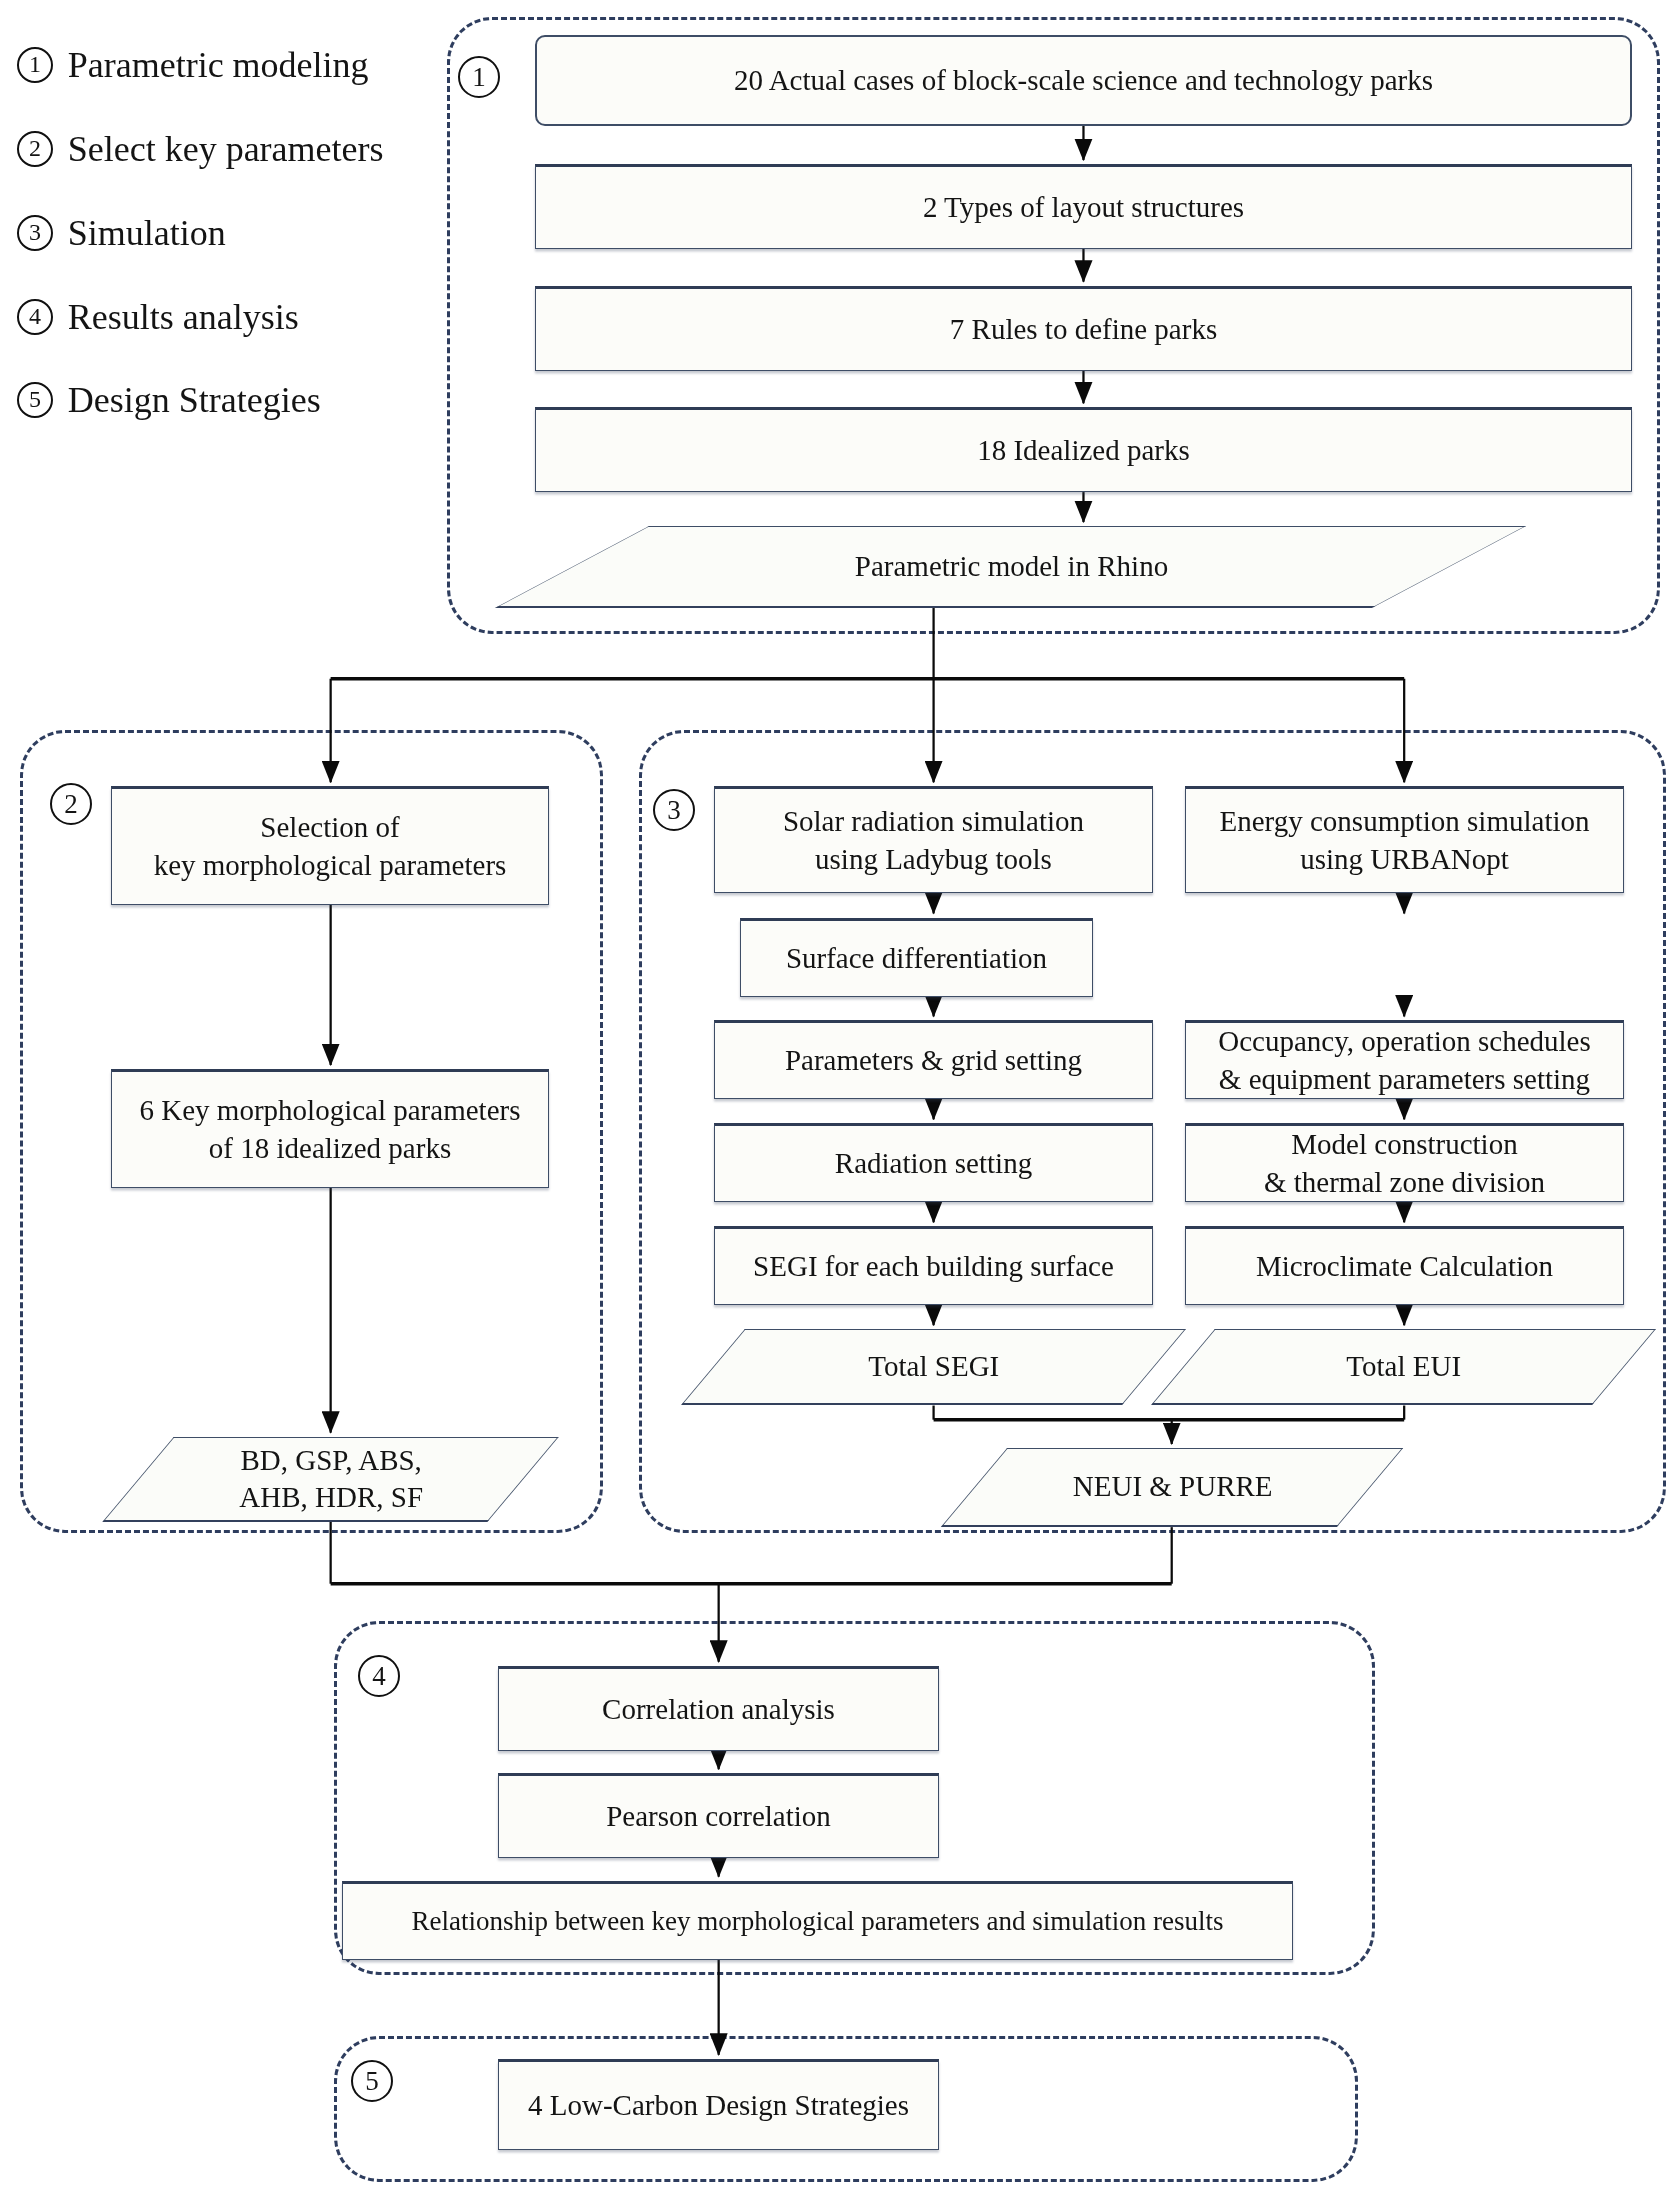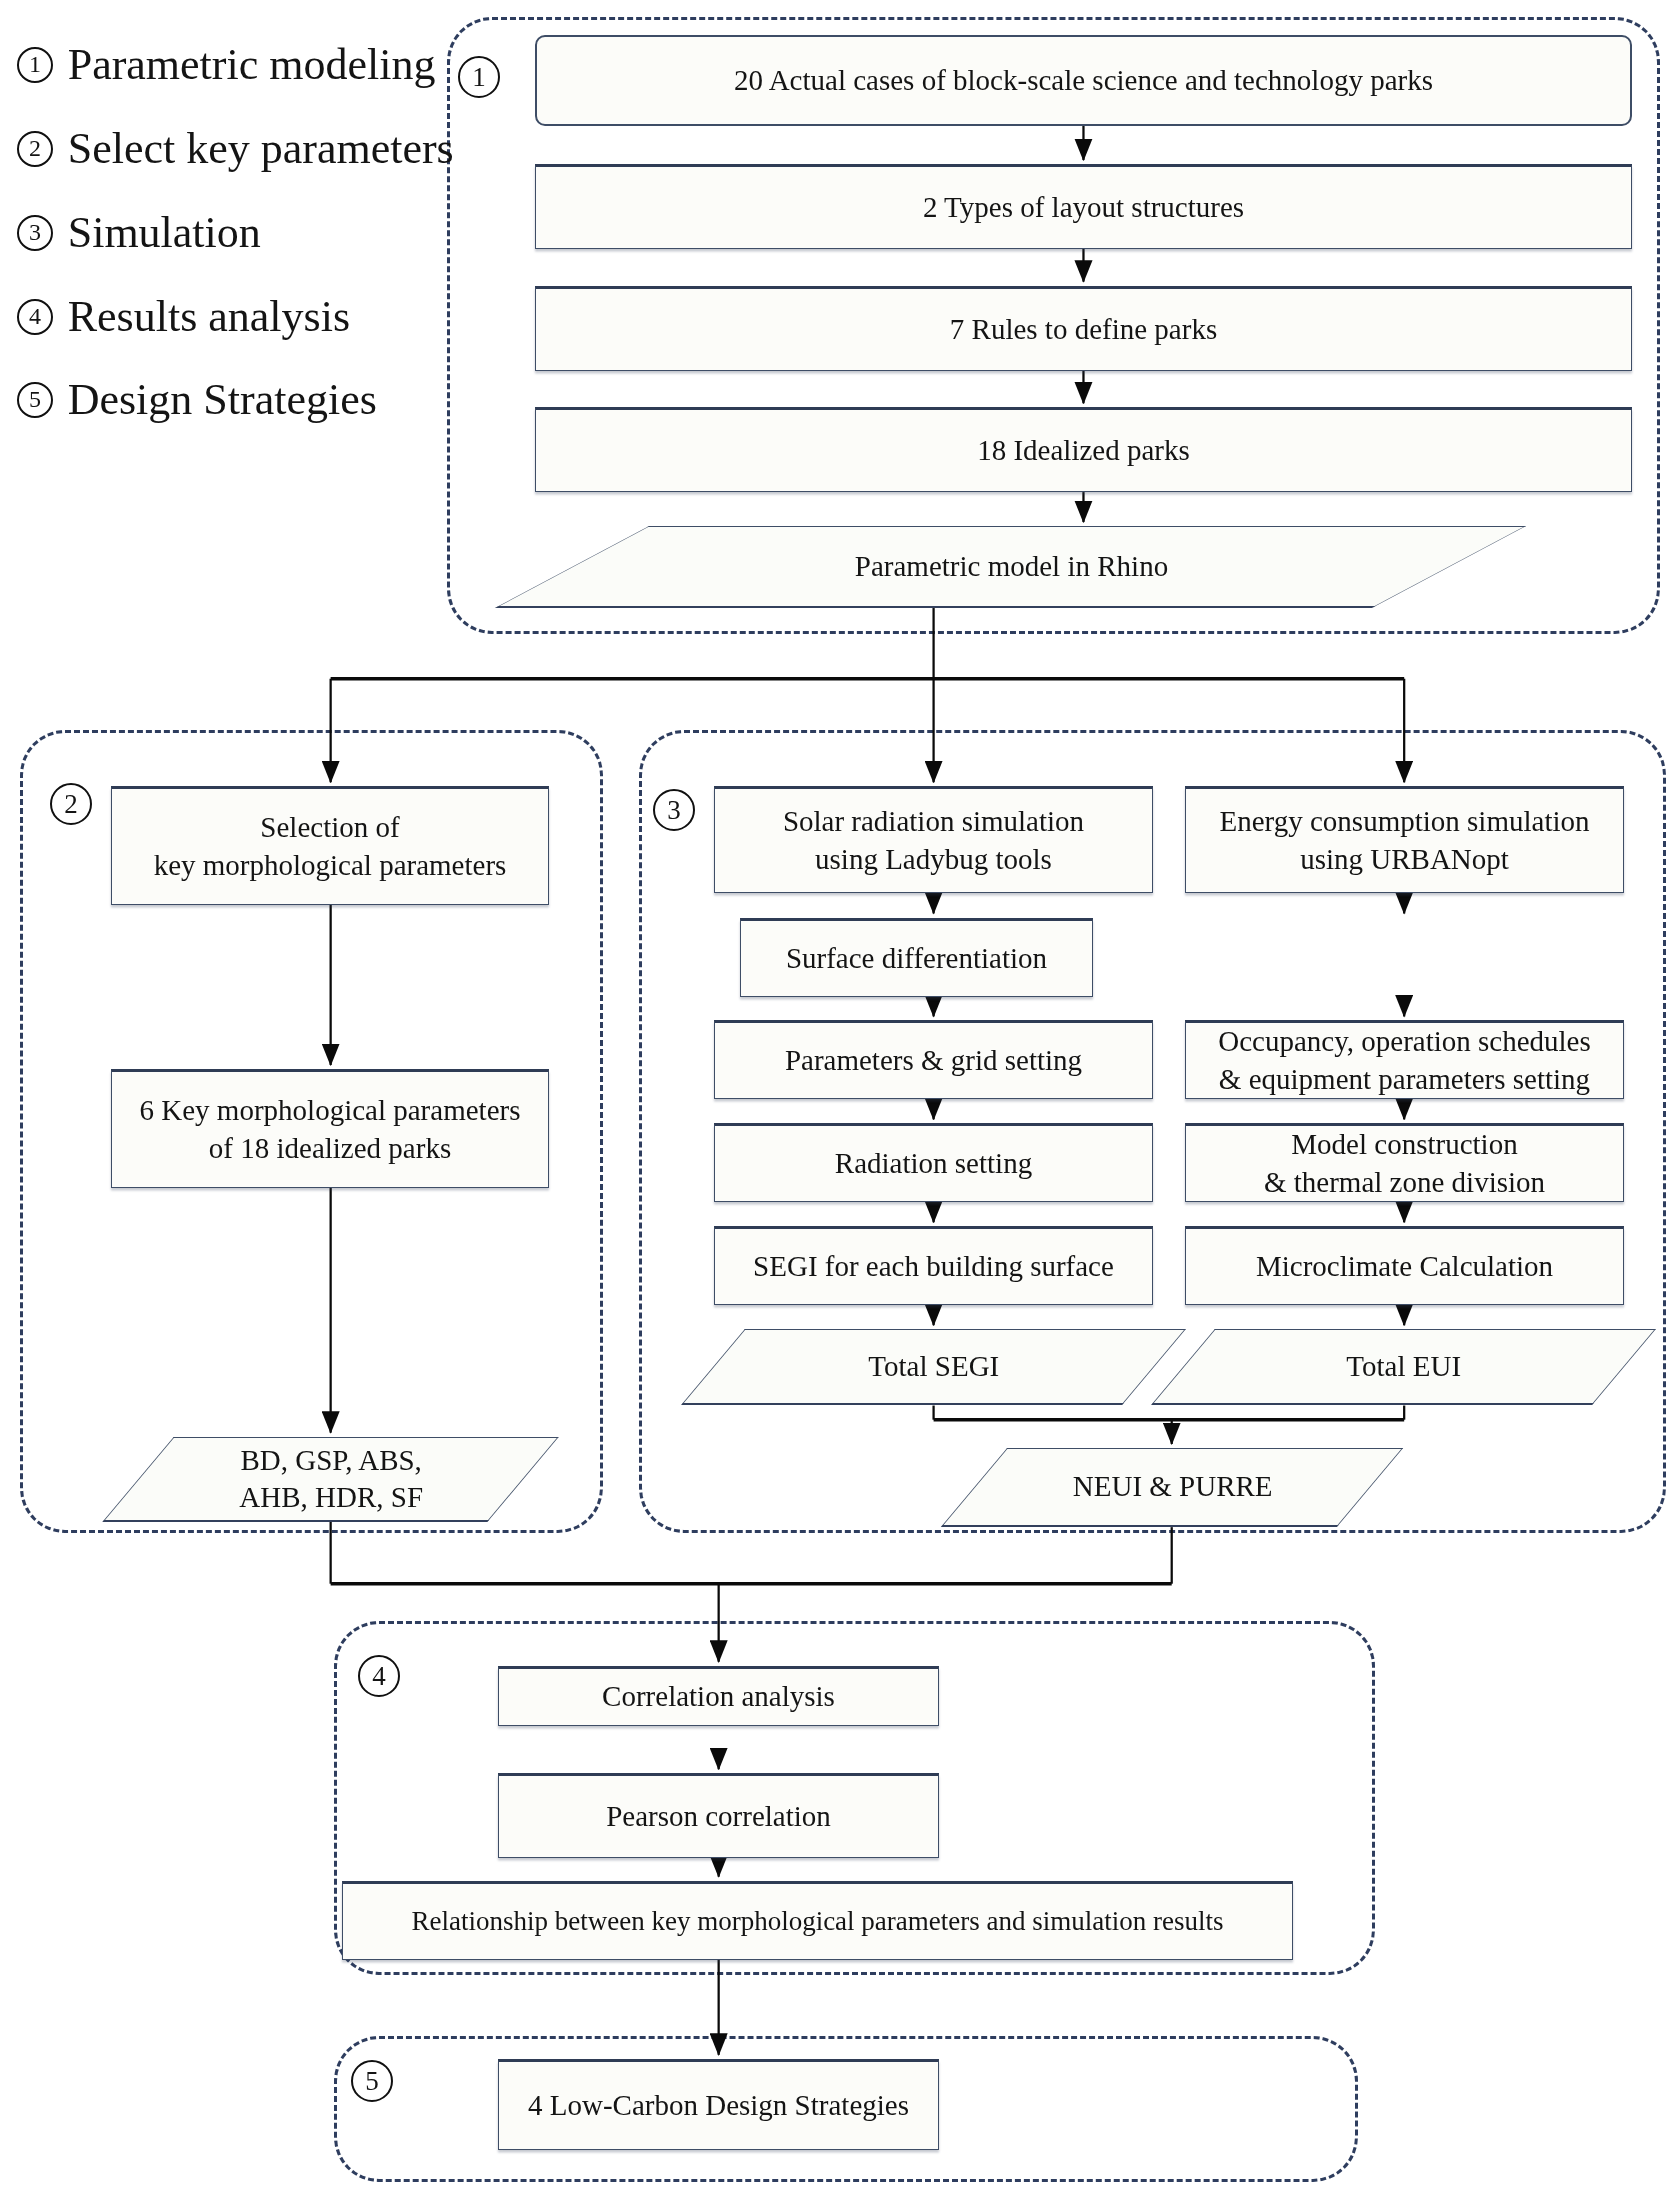--- a/index.html
+++ b/index.html
@@ -36,21 +36,21 @@
   #n-l-0{left:714px;top:786px;width:439px;height:107px}
   #n-l-1{left:740px;top:918px;width:353px;height:79px}
   #n-l-2{left:714px;top:1020px;width:439px;height:79px}
   #n-l-3{left:714px;top:1123px;width:439px;height:79px}
   #n-l-4{left:714px;top:1226px;width:439px;height:79px}
   #n-r-0{left:1185px;top:786px;width:439px;height:107px}
   #n-r-1{left:1185px;top:918px;width:439px;height:79px}
   #n-r-2{left:1185px;top:1020px;width:439px;height:79px}
   #n-r-3{left:1185px;top:1123px;width:439px;height:79px}
   #n-r-4{left:1185px;top:1226px;width:439px;height:79px}
-  #n-s4-0{left:498px;top:1666px;width:441px;height:60px}
+  #n-s4-0{left:498px;top:1666px;width:441px;height:85px}
   #n-s4-1{left:498px;top:1773px;width:441px;height:85px}
   #n-s4-2{left:342px;top:1881px;width:951px;height:79px;font-size:27px}
   #n-s5-0{left:498px;top:2059px;width:441px;height:91px}
   
   .para{position:absolute;z-index:2;background:#fbfcf9;border:1.7px solid #3e4d66;border-bottom:2.8px solid #33405c;
         box-sizing:border-box;display:flex;align-items:center;justify-content:center}
   .sk62{transform:skewX(-62deg)}
   .sk40{transform:skewX(-40deg)}
   .para .lbl{font-size:29px;line-height:1.28;text-align:center;white-space:pre-line}
   .sk62 .lbl{transform:skewX(62deg)}
@@ -58,21 +58,21 @@
   #p-s1{left:572px;top:526px;width:877px;height:82px}
   #p-s2{left:138px;top:1437px;width:385px;height:85px}
   #p-l{left:713px;top:1329px;width:441px;height:76px}
   #p-r{left:1183px;top:1329px;width:441px;height:76px}
   #p-m{left:974px;top:1448px;width:396px;height:79px}
   
   .lg{position:absolute;left:17px;z-index:2;display:flex;align-items:center;gap:14.7px;height:37px}
   #lg-0{top:46px} #lg-1{top:130px} #lg-2{top:214px} #lg-3{top:298px} #lg-4{top:381px}
   .lg .num{width:36px;height:36px;border:2.8px solid #101010;border-radius:50%;box-sizing:border-box;
            display:flex;align-items:center;justify-content:center;font-size:24px;flex:0 0 auto}
-  .lg .txt{font-size:44px;white-space:nowrap}
+  .lg .txt{font-size:36px;white-space:nowrap}
 </style>
 </head>
 <body>
 
 <div class="canvas">
 
   <svg class="wires" viewBox="0 0 2962 3879" xmlns="http://www.w3.org/2000/svg" aria-hidden="true">
     <defs>
       <marker id="ah" viewBox="0 0 40 32" refX="38" refY="16" markerWidth="40" markerHeight="32" markerUnits="userSpaceOnUse" orient="auto">
         <path d="M0,0 L40,16 L0,32 Z" fill="#0a0a0a"></path>

